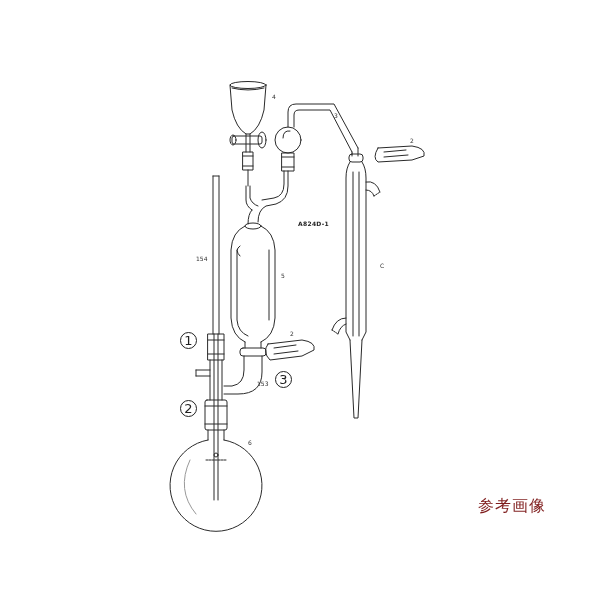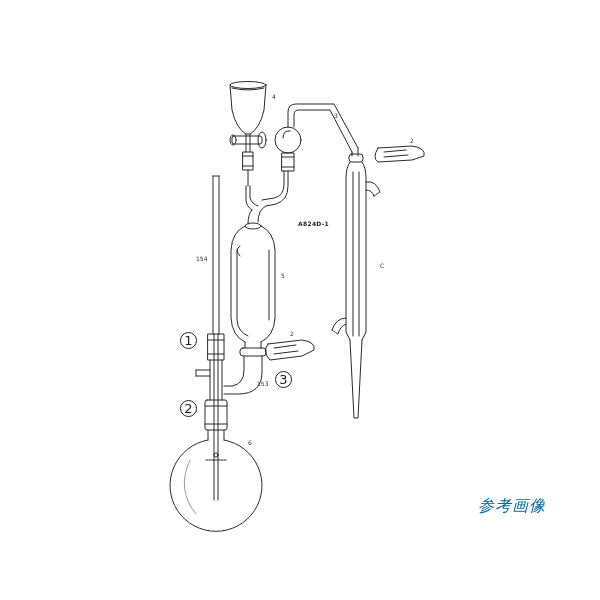--- a/index.html
+++ b/index.html
@@ -1,21 +1,21 @@
 <!DOCTYPE html>
 <html><head>
   <meta charset="utf-8">
   <style>
     html, body { margin: 0; padding: 0; background: #ffffff; }
     body { width: 600px; height: 600px; position: relative; overflow: hidden; font-family: "DejaVu Sans", sans-serif; }
     #stage { position: absolute; left: 0; top: 0; width: 600px; height: 600px; }
     .lbl { position: absolute; color: #333; font-family: "DejaVu Sans", sans-serif; font-size: 6px; line-height: 1; }
     .code { position: absolute; color: #222; font-family: "DejaVu Sans", sans-serif; font-size: 6px; font-weight: bold; letter-spacing: 0.3px; }
     .circ { position: absolute; width: 17px; height: 17px; border: 1.2px solid #222; border-radius: 50%; display: flex; align-items: center; justify-content: center; font-family: "DejaVu Sans", sans-serif; font-size: 13px; color: #222; box-sizing: border-box; line-height: 1; }
-    .ref { position: absolute; left: 478px; top: 496px; font-family: "DejaVu Sans", sans-serif; font-size: 16px; color: #0369a1; letter-spacing: 1px; font-style: italic; }
+    .ref { position: absolute; left: 478px; top: 496px; font-family: "DejaVu Sans", sans-serif; font-size: 16px; color: #7f1d1d; letter-spacing: 1px; }
   </style>
 </head>
 <body>
 
 <div id="stage">
   <svg width="600" height="600" viewBox="0 0 600 600" xmlns="http://www.w3.org/2000/svg">
     <g fill="none" stroke="#2a2a2a" stroke-width="1" stroke-linecap="round" stroke-linejoin="round">
 
       <g>
         <ellipse cx="248" cy="85" rx="18" ry="3.5"></ellipse>

